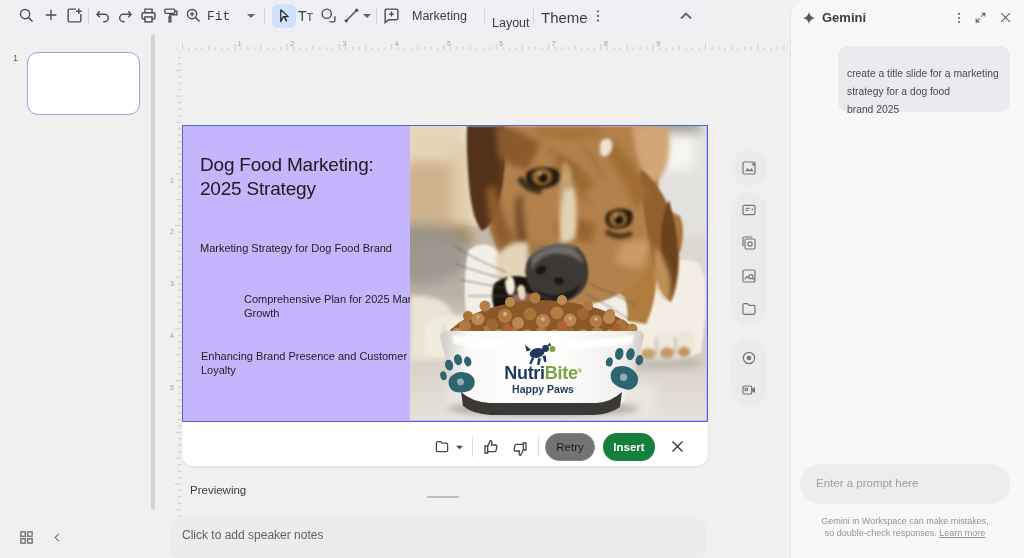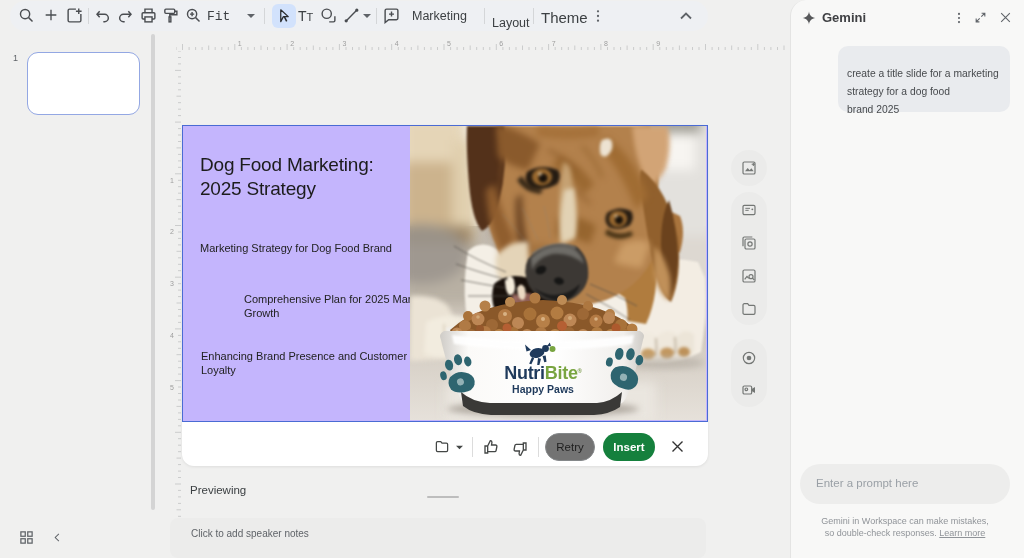--- a/index.html
+++ b/index.html
@@ -653,21 +653,21 @@
   <div class="abs" style="left:838px;top:46px;width:172px;height:66px;background:#e9ebee;border-radius:10px;padding:19px 6px 7px 9px;font-size:10.3px;line-height:18px;color:#474a4d;white-space:nowrap;">create a title slide for a marketing<br>strategy for a dog food<br>brand 2025</div>
 
   <div class="abs" style="left:800px;top:464px;width:210px;height:40px;background:#ededec;border-radius:20px;"></div>
   <div class="abs" style="left:816px;top:477px;font-size:11.5px;color:#9aa0a6;">Enter a prompt here</div>
 
   <div class="abs" style="left:790px;top:515px;width:230px;text-align:center;font-size:9px;line-height:12px;color:#909499;">Gemini in Workspace can make mistakes,<br>so double-check responses. <span style="text-decoration:underline;">Learn more</span></div>
 </div>
 
 <div class="abs" style="left:427px; top:496px; width:32px; height:2px; background:#bdbdbd; border-radius:1px;"></div>
 <div class="abs" style="left:170px; top:518px; width:536px; height:40px; background:#ececeb; border-radius:8px;"></div>
-<div class="abs" style="left:191px; top:528px; font-size:10px; color:#5f6368;text-align:center;">Click to add speaker notes</div>
+<div class="abs" style="left:182px; top:528px; font-size:12px; color:#5f6368;text-align:center;">Click to add speaker notes</div>
 <div id="bottomleft">
   <svg class="ic abs" style="left:19px;top:530px" width="15" height="15" viewBox="0 0 24 24" fill="none" stroke="#5f6368" stroke-width="2">
       <rect x="3" y="3" width="7" height="7"></rect>
       <rect x="14" y="3" width="7" height="7"></rect>
       <rect x="3" y="14" width="7" height="7"></rect>
       <rect x="14" y="14" width="7" height="7"></rect>
     </svg>
   <svg class="ic abs" style="left:52px;top:532px" width="11" height="11" viewBox="0 0 24 24" fill="none" stroke="#5f6368" stroke-width="2.2">
       <path d="M15 4l-8 8 8 8"></path>
     </svg>

